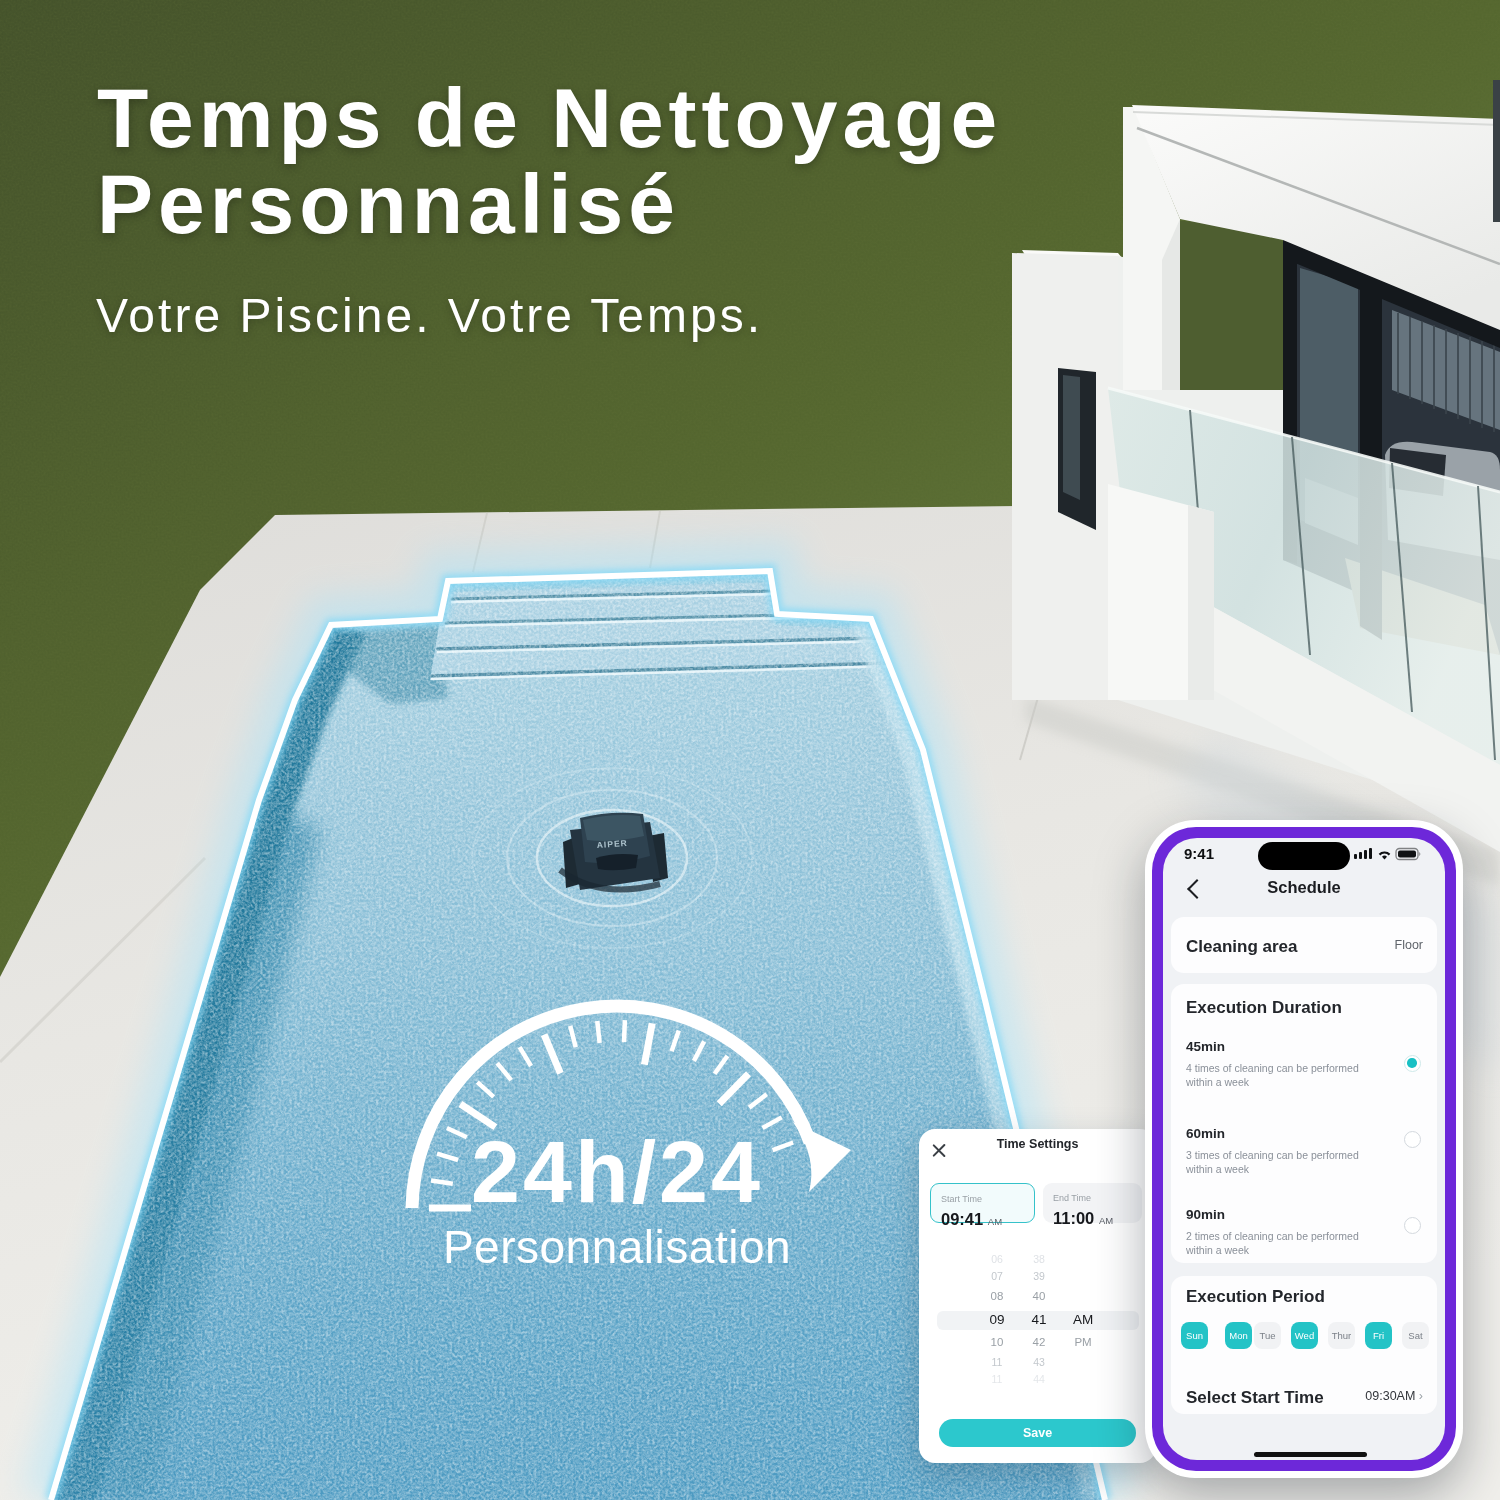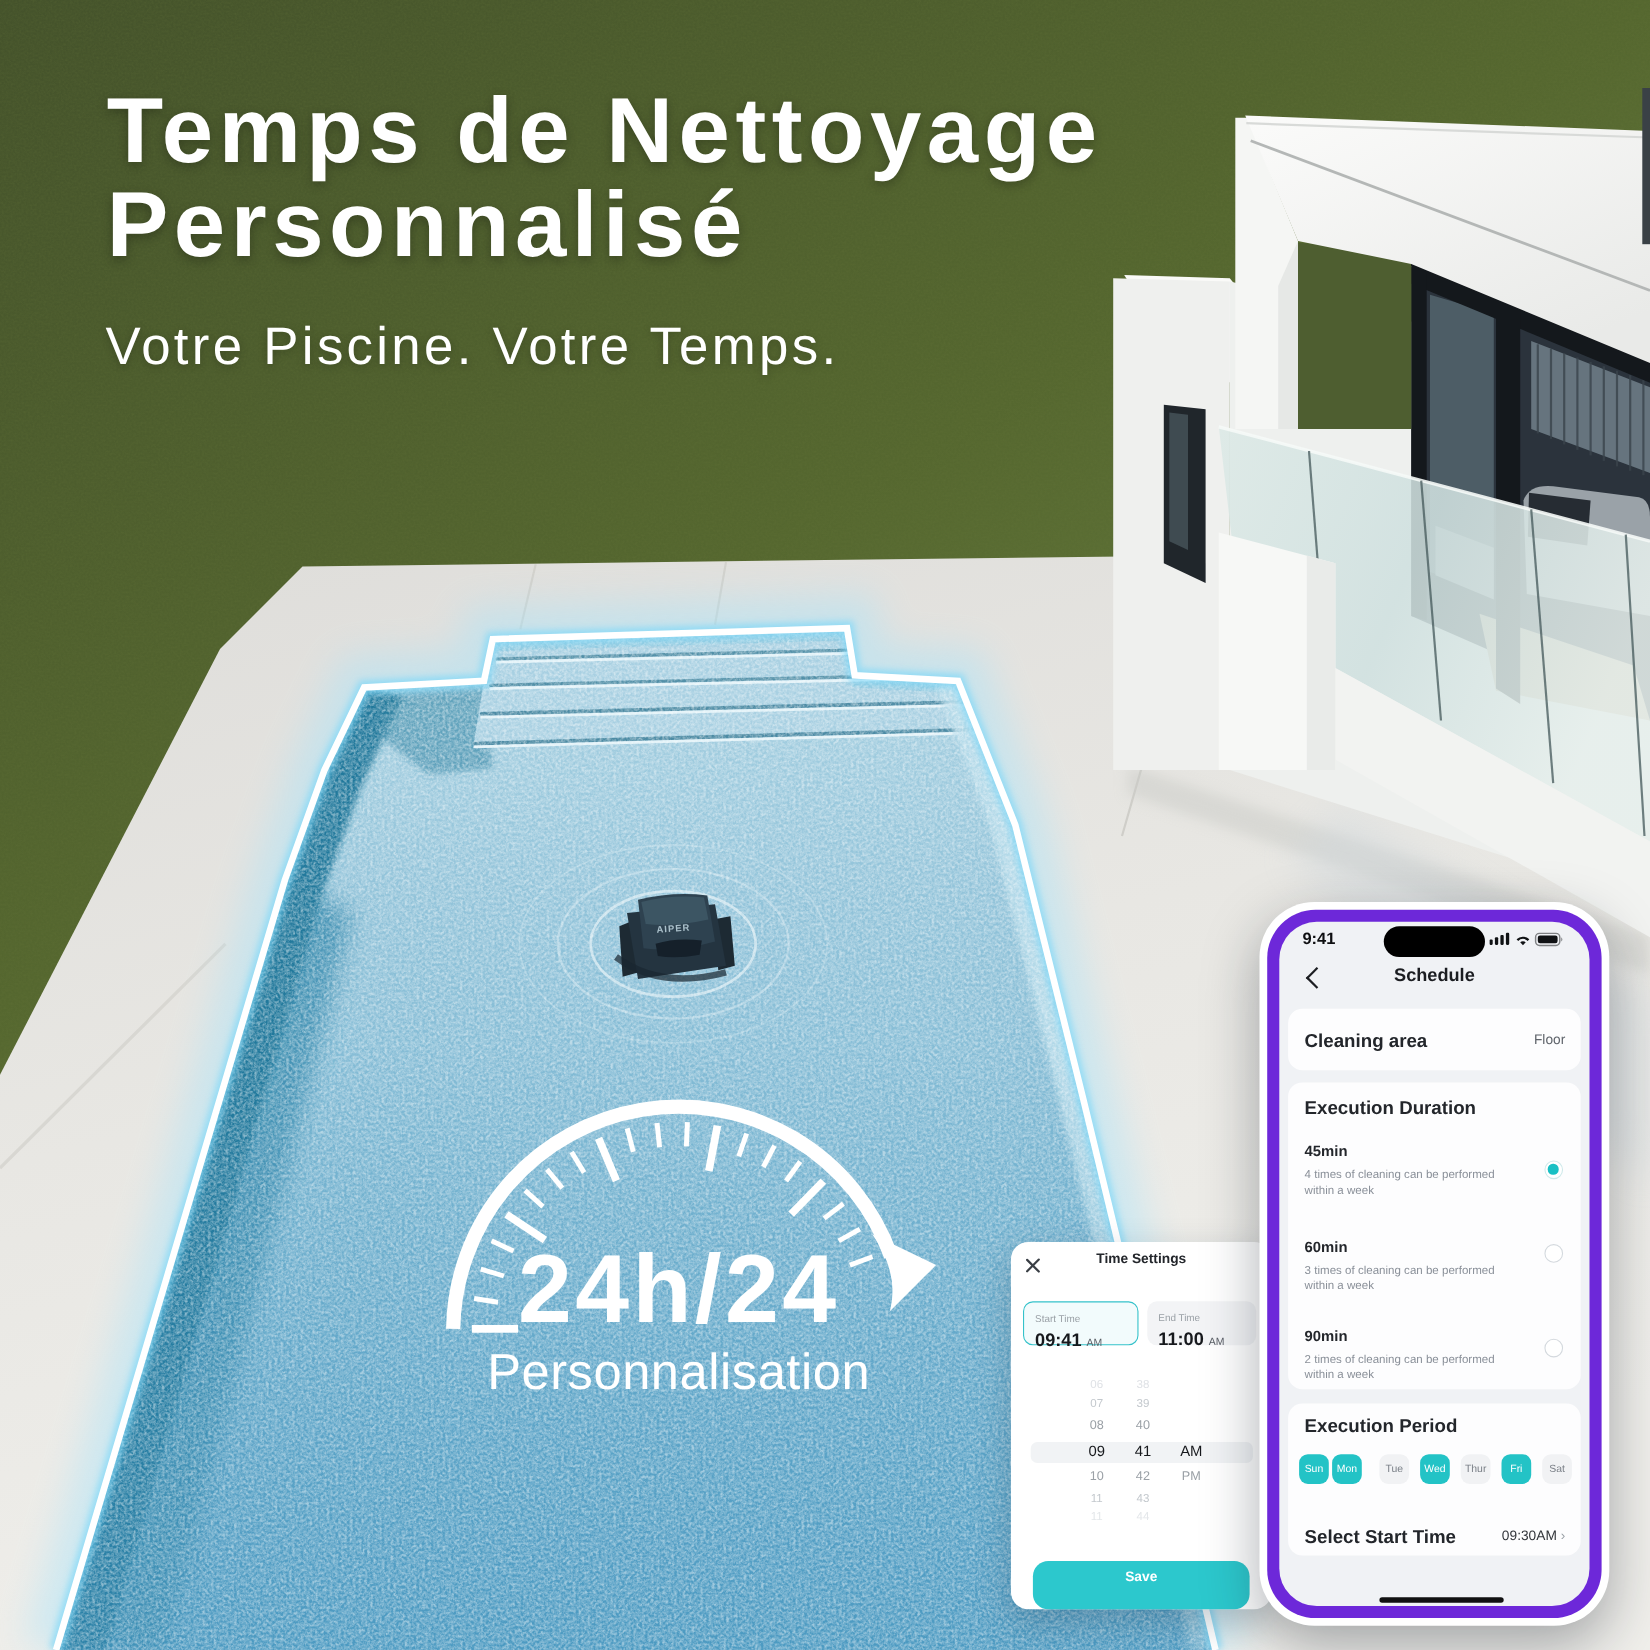--- a/index.html
+++ b/index.html
@@ -19,21 +19,21 @@
 .tbox .tm{position:absolute;left:10px;top:26px;font-size:16.5px;font-weight:bold;color:#17191d;}
 .tbox .tm span{font-size:9.5px;font-weight:normal;color:#5a5f66;}
 .start{left:11px;width:105px;background:#f2fbfc;border:1.6px solid #35c2ca;}
 .end{left:124px;width:99px;background:#f3f4f6;}
 .wheel{position:absolute;left:0;top:120px;width:237px;}
 .wrow{position:absolute;width:237px;text-align:left;color:#9aa0a6;}
 .wc1{position:absolute;left:58px;width:40px;text-align:center;}
 .wc2{position:absolute;left:100px;width:40px;text-align:center;}
 .wc3{position:absolute;left:144px;width:40px;text-align:center;}
 .wsel{position:absolute;left:18px;top:182px;width:202px;height:19px;background:#f1f3f5;border-radius:6px;}
-.save{position:absolute;left:20px;top:290px;width:197px;height:44px;background:#2cc8cd;border-radius:14px;color:#fff;font-size:12.5px;font-weight:bold;text-align:center;line-height:28px;}
+.save{position:absolute;left:20px;top:290px;width:197px;height:28px;background:#2cc8cd;border-radius:14px;color:#fff;font-size:12.5px;font-weight:bold;text-align:center;line-height:28px;}
 
 .phone{position:absolute;left:1145px;top:820px;width:318px;height:658px;background:#fff;border-radius:50px;box-shadow:0 18px 50px rgba(20,30,40,.35);}
 .pframe{position:absolute;left:7px;top:7px;right:7px;bottom:7px;background:#6d28d9;border-radius:44px;}
 .pscreen{position:absolute;left:11px;top:11px;right:11px;bottom:11px;background:#f0f2f5;border-radius:34px;overflow:hidden;}
 .pbtn{position:absolute;background:#272829;z-index:-1;}
 .island{position:absolute;left:95px;top:4px;width:92px;height:28px;background:#000;border-radius:15px;}
 .ptime{position:absolute;left:21px;top:7px;font-size:15px;font-weight:bold;color:#0e0f11;}
 .pstat{position:absolute;right:24px;top:9px;}
 .pback{position:absolute;left:27px;top:44px;width:12px;height:12px;border-left:2.6px solid #1c1e22;border-bottom:2.6px solid #1c1e22;transform:rotate(45deg);}
 .phead{position:absolute;left:0;width:100%;top:40px;text-align:center;font-size:16.5px;font-weight:bold;color:#1b1d21;}
@@ -397,21 +397,21 @@
     <div class="opt" style="top:223px;">90min</div>
     <div class="odesc" style="top:245px;">2 times of cleaning can be performed within a week</div>
     <div class="radio" style="top:233px;"></div>
   </div>
 
   <div class="pcard c3">
     <div class="rowlab" style="top:11px;">Execution Period</div>
 
     <div class="chips">
       <div class="chip on" style="left:0;">Sun</div>
-      <div class="chip on" style="left:30px;">Mon</div>
+      <div class="chip on" style="left:44px;">Mon</div>
       <div class="chip" style="left:73px;">Tue</div>
       <div class="chip on" style="left:110px;">Wed</div>
       <div class="chip" style="left:147px;">Thur</div>
       <div class="chip on" style="left:184px;">Fri</div>
       <div class="chip" style="left:221px;">Sat</div>
     </div>
 
     <div class="rowlab" style="top:112px;">Select Start Time</div>
     <div class="rowval" style="top:113px;color:#33363b;">09:30AM <span style="color:#9aa0a6;">›</span></div>
   </div>

